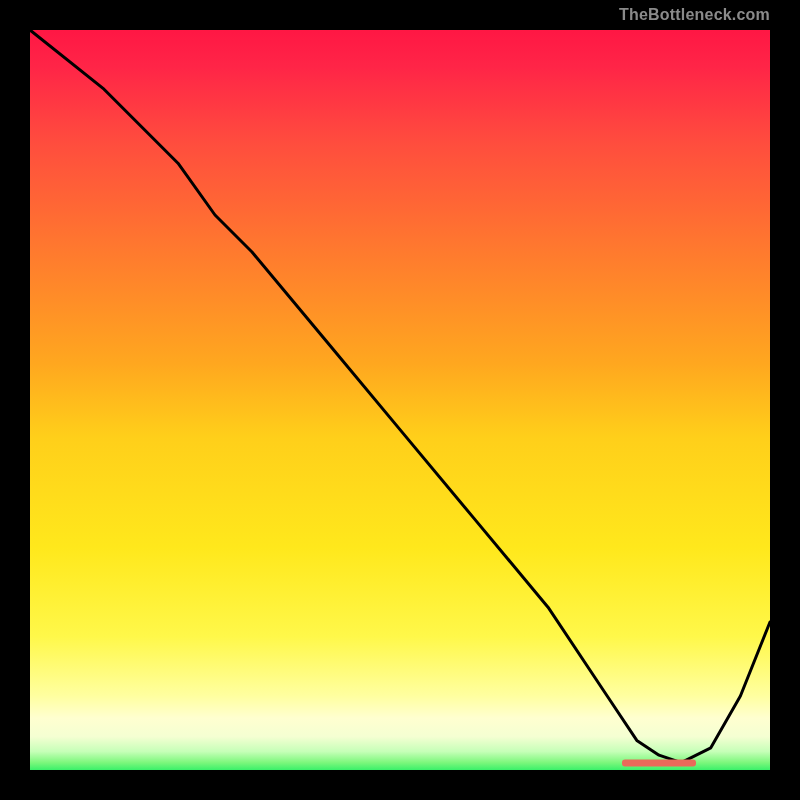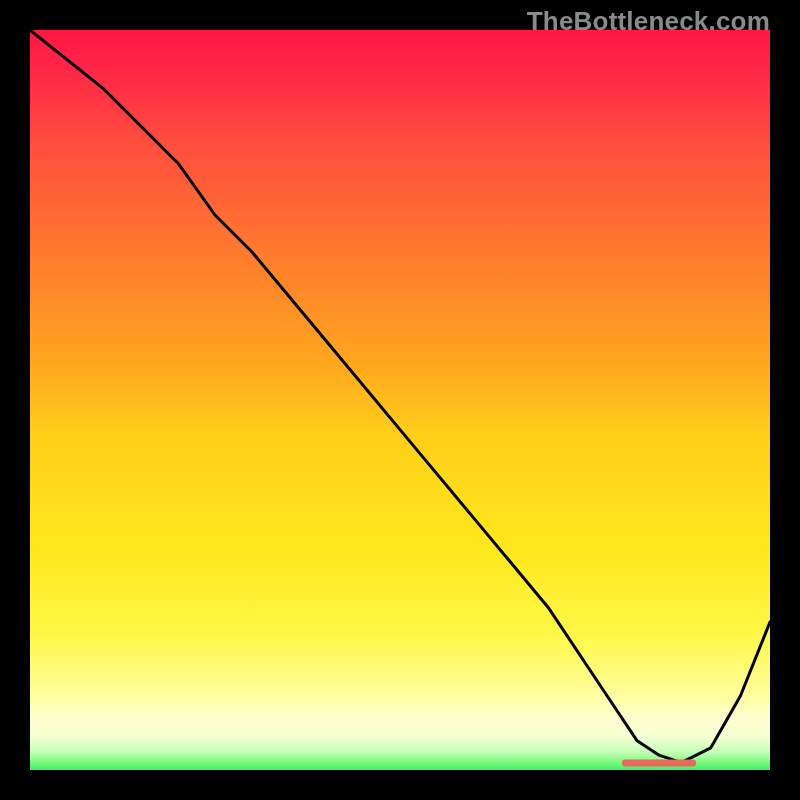--- a/index.html
+++ b/index.html
@@ -21,21 +21,21 @@
     left: 30px;
     top: 30px;
     width: 740px;
     height: 740px;
   }
   .watermark {
     position: absolute;
     top: 6px;
     right: 30px;
     font-family: Arial, Helvetica, sans-serif;
-    font-size: 26px;
+    font-size: 16px;
     font-weight: 600;
     color: #8a8a8a;
     letter-spacing: 0.2px;
     text-align: center;
   }
   svg { display: block; }
 </style>
 </head>
 <body>
 

